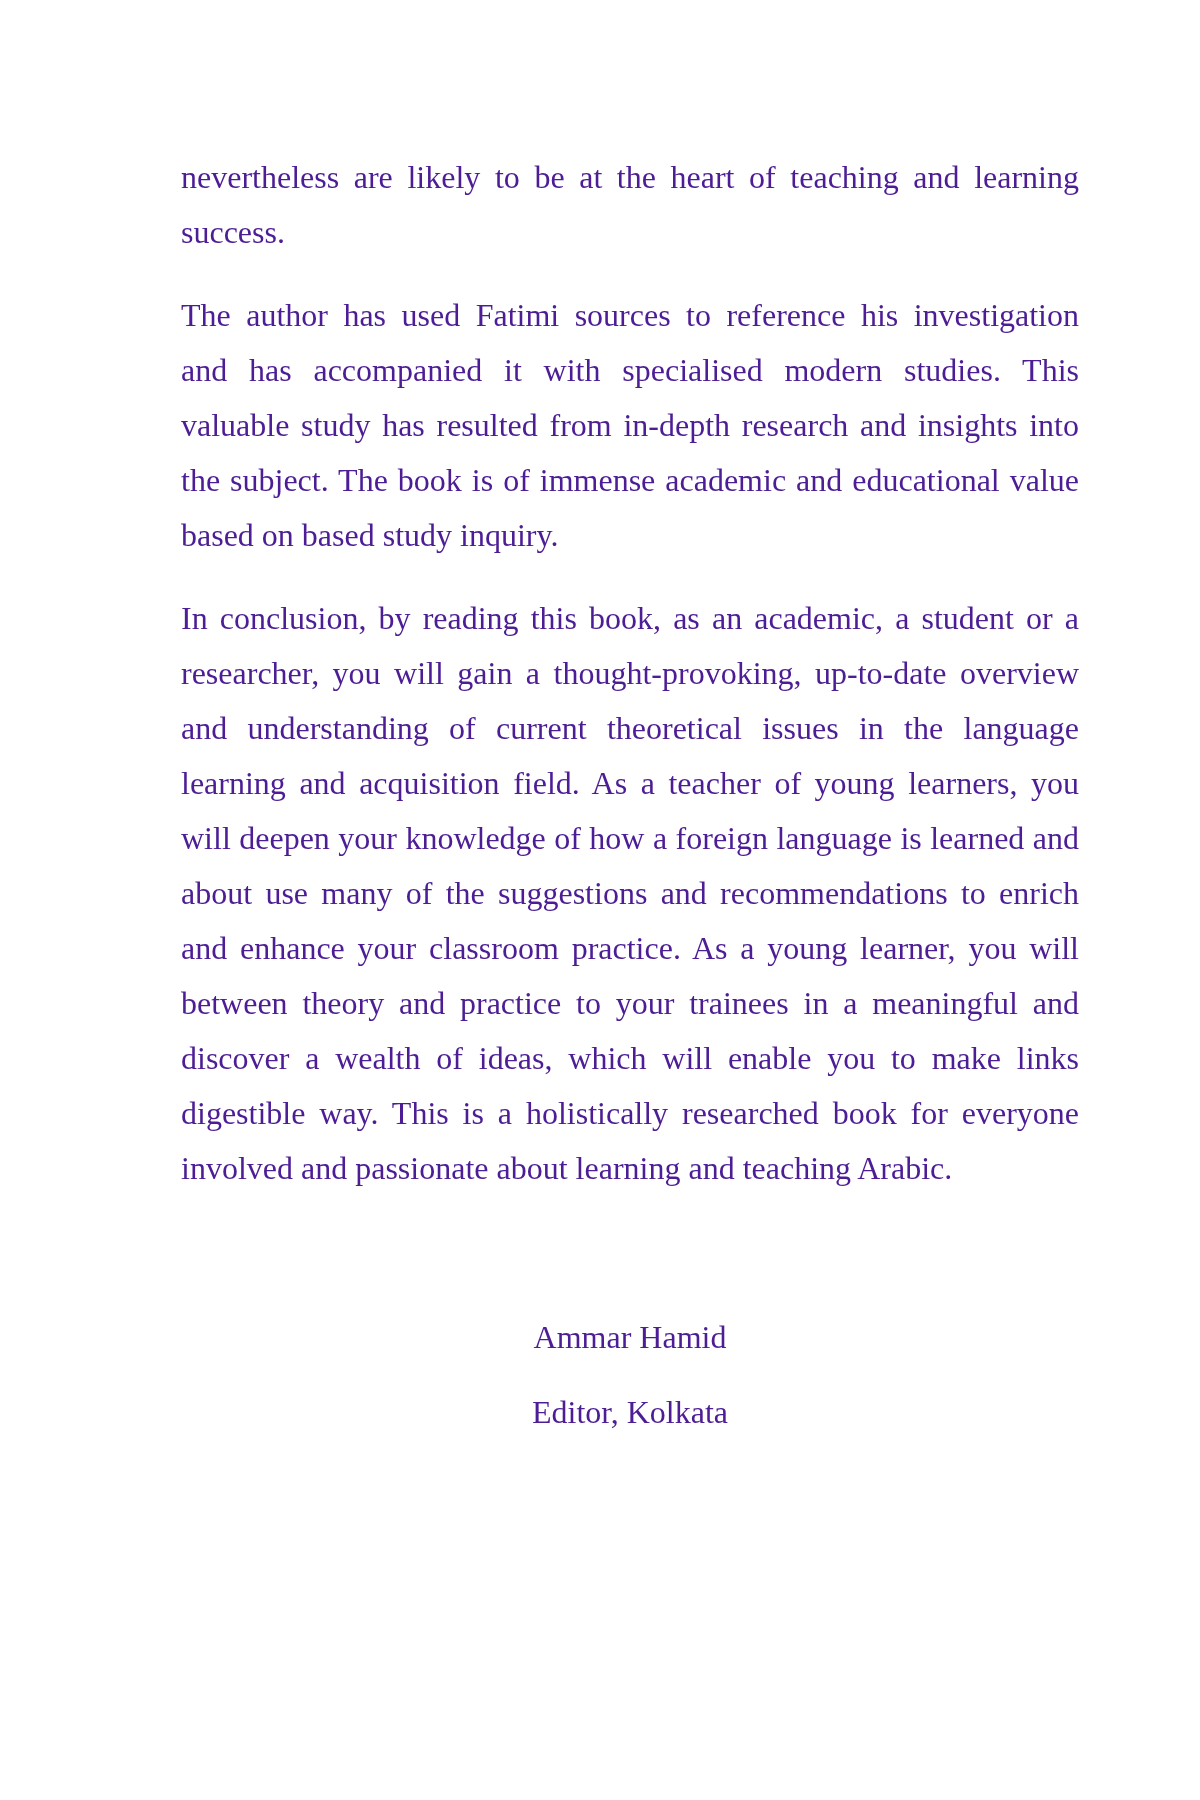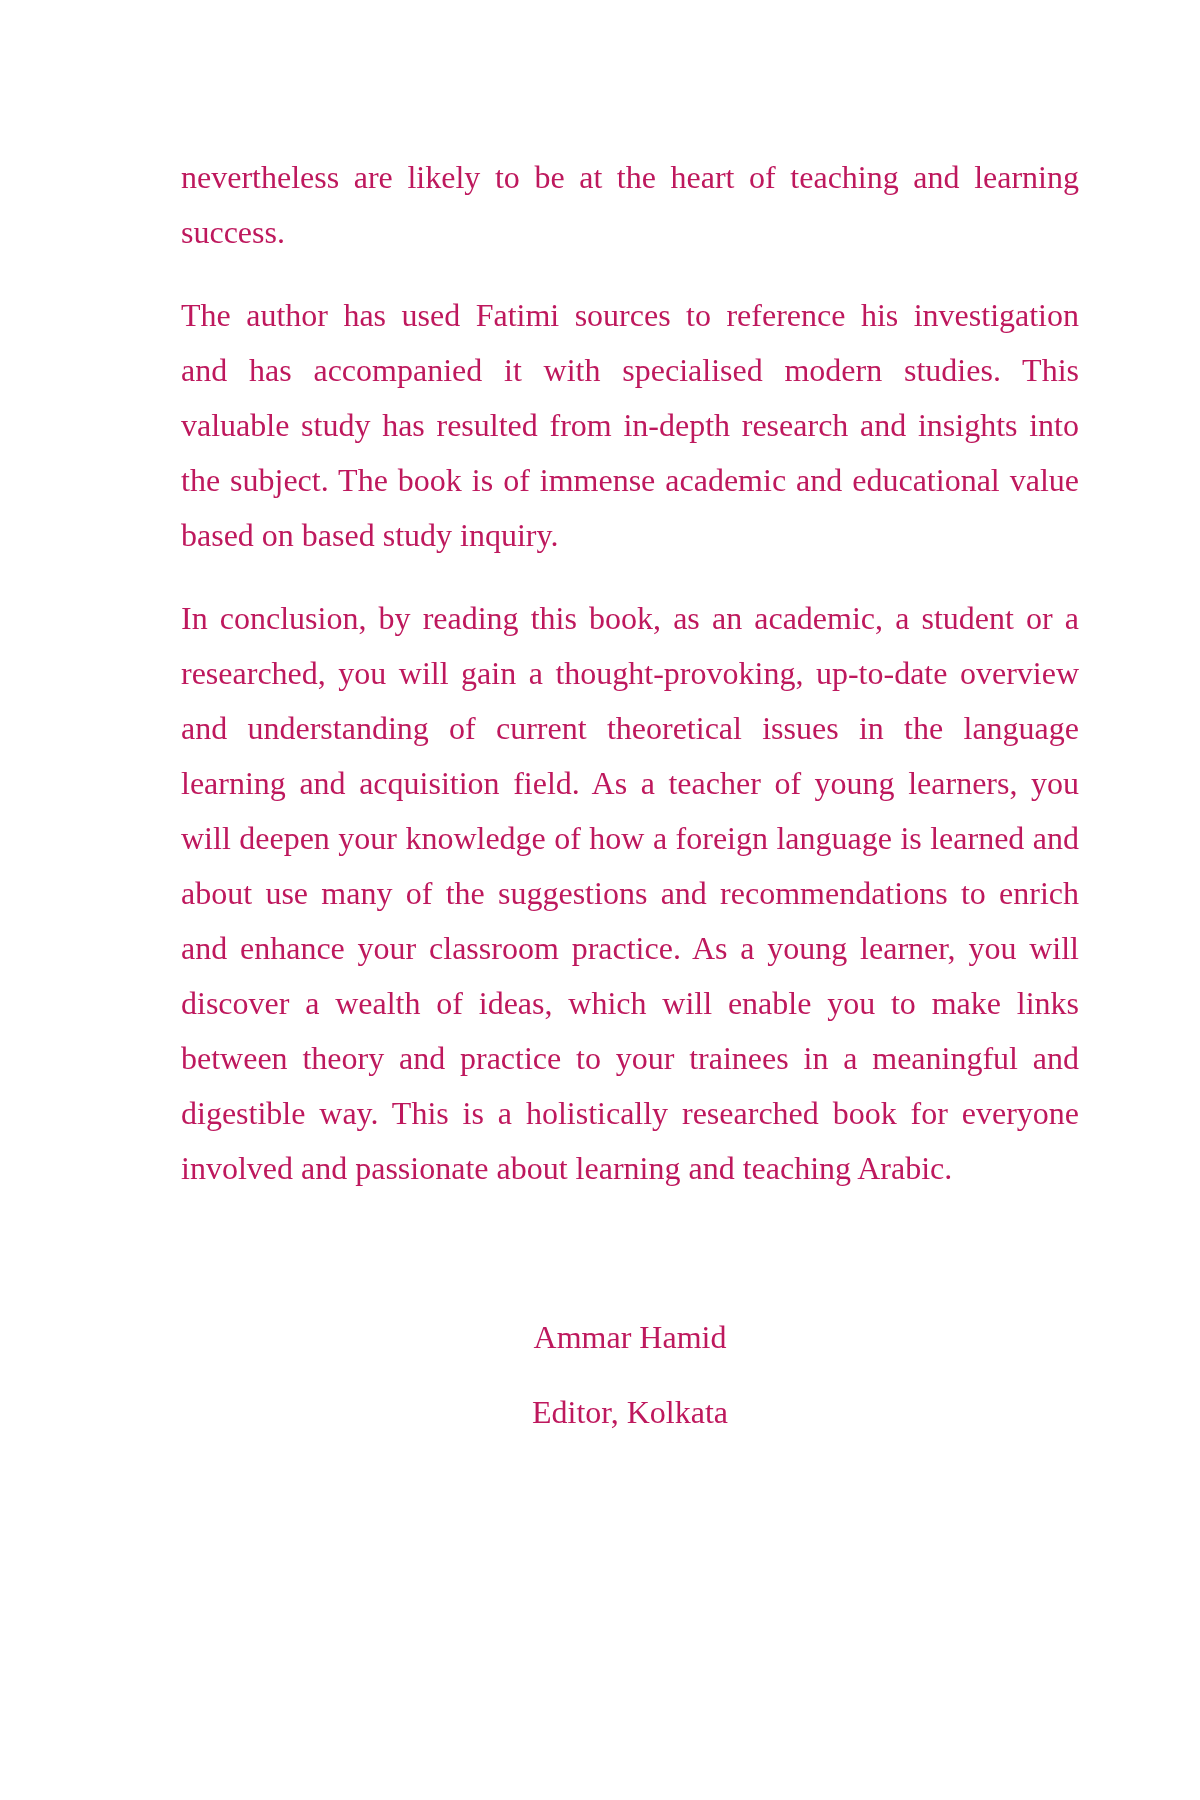--- a/index.html
+++ b/index.html
@@ -7,21 +7,21 @@
     padding: 0;
     background: #ffffff;
   }
   .page {
     position: relative;
     width: 1200px;
     height: 1800px;
     background: #ffffff;
     overflow: hidden;
     font-family: "Liberation Serif", "DejaVu Serif", serif;
-    color: #be185d;
+    color: #4c1d95;
   }
   .text-block {
     position: absolute;
     left: 181px;
     top: 150px;
     width: 898px;
   }
   .para {
     margin: 0 0 28px 0;
   }
@@ -65,28 +65,28 @@
         </div>
         <div class="para">
           <div class="line">The author has used Fatimi sources to reference his investigation</div>
           <div class="line">and has accompanied it with specialised modern studies. This</div>
           <div class="line">valuable study has resulted from in-depth research and insights into</div>
           <div class="line">the subject. The book is of immense academic and educational value</div>
           <div class="line last">based on based study inquiry.</div>
         </div>
         <div class="para">
           <div class="line">In conclusion, by reading this book, as an academic, a student or a</div>
-          <div class="line">researched, you will gain a thought-provoking, up-to-date overview</div>
+          <div class="line">researcher, you will gain a thought-provoking, up-to-date overview</div>
           <div class="line">and understanding of current theoretical issues in the language</div>
           <div class="line">learning and acquisition field. As a teacher of young learners, you</div>
           <div class="line">will deepen your knowledge of how a foreign language is learned and</div>
           <div class="line">about use many of the suggestions and recommendations to enrich</div>
           <div class="line">and enhance your classroom practice. As a young learner, you will</div>
+          <div class="line">between theory and practice to your trainees in a meaningful and</div>
           <div class="line">discover a wealth of ideas, which will enable you to make links</div>
-          <div class="line">between theory and practice to your trainees in a meaningful and</div>
           <div class="line">digestible way. This is a holistically researched book for everyone</div>
           <div class="line last">involved and passionate about learning and teaching Arabic.</div>
         </div>
       </div>
     <div class="signature">
       <div class="sig-line">Ammar Hamid</div>
       <div class="sig-line sig-role">Editor, Kolkata</div>
     </div>
   </div>
 </div>

